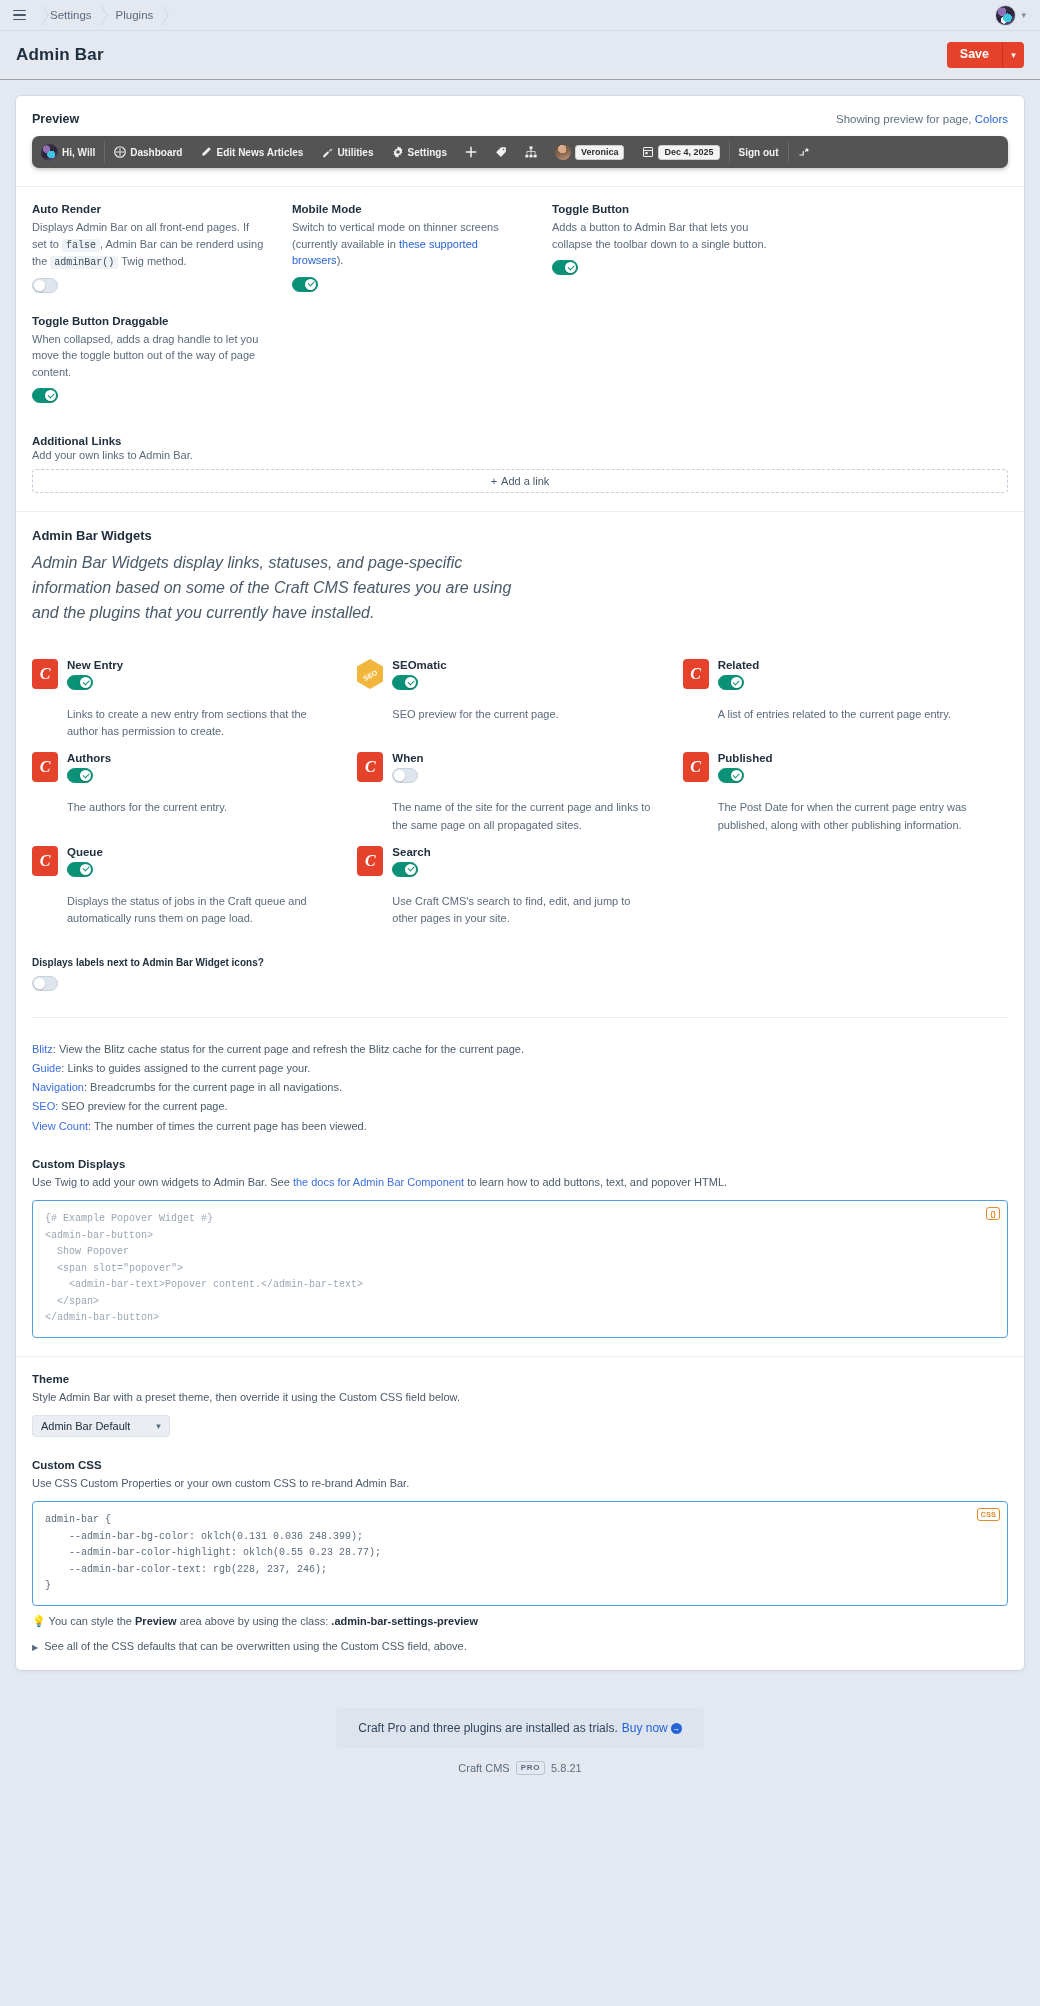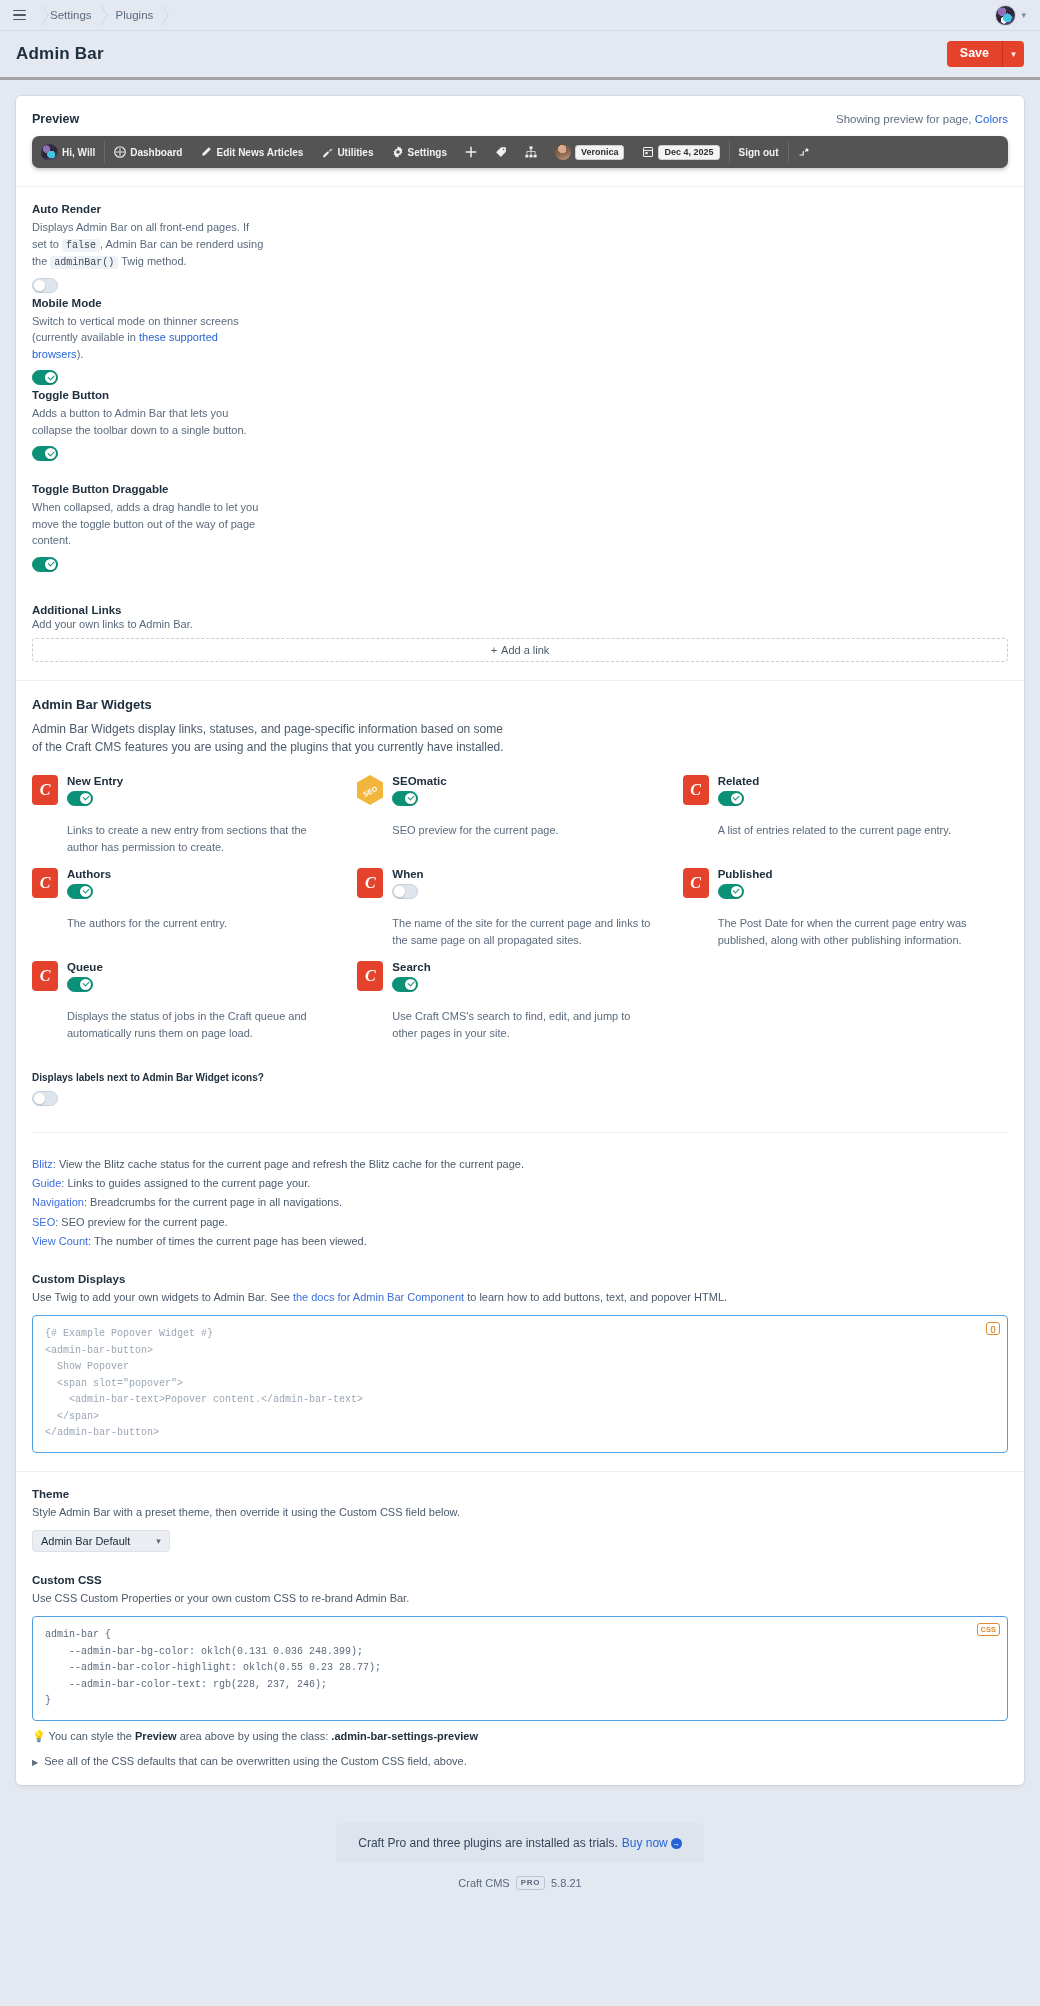--- a/index.html
+++ b/index.html
@@ -68,21 +68,21 @@
       linear-gradient(150deg, #3d3550 0%, #2b2438 55%, #6f5b8c 100%);
     border: 1px solid #c9d2de;
   }
   .chev { font-size: 9px; color: #7c8a9a; }
 
   
   .page-header {
     height: 49px;
     display: flex; align-items: center;
     padding: 0 16px;
-    border-bottom: 3px solid #a3a3a3;
+    border-bottom: 1px solid #a3a3a3;
   }
   .page-title { font-size: 17px; font-weight: bold; color: #21303f; letter-spacing: .2px; }
   .header-actions { margin-left: auto; display: flex; align-items: stretch; }
   .btn-save {
     background: #e5422b; color: #fff;
     font-size: 12.5px; font-weight: bold;
     border: none; border-radius: 4px 0 0 4px;
     padding: 6px 13px 7px;
     cursor: pointer; line-height: 1.1;
   }
@@ -150,21 +150,21 @@
   .ab-pill {
     background: #f4f4f4; color: #2f2f2f;
     border-radius: 3px; padding: 1.5px 5px;
     font-size: 9px; font-weight: bold;
     border: 1px solid #cfcfcf;
   }
   .ab-ico { display: inline-flex; width: 12px; height: 12px; align-items: center; justify-content: center; }
   .ab-ico svg { width: 12px; height: 12px; fill: #f2f2f2; }
 
   
-  .grid3 { display: flex; gap: 0; flex-direction: column; }
+  .grid3 { display: flex; gap: 0; }
   .col { width: 260px; padding-right: 28px; }
   .col.c2 { margin-left: 0; }
   .field-label { font-size: 11.5px; font-weight: bold; color: #21303f; margin-bottom: 4px; }
   .field-desc { font-size: 11px; line-height: 1.5; color: #5b6a7d; }
   .field-desc a { color: #2563d6; text-decoration: none; }
   code.inline {
     background: #eef1f6; border-radius: 3px;
     font-family: "Liberation Mono", monospace;
     font-size: 10px; padding: 1px 4px; color: #3f4d5a;
   }
@@ -206,27 +206,27 @@
     border-radius: 4px;
     height: 24px;
     display: flex; align-items: center; justify-content: center;
     font-size: 11px; color: #4b5a6b;
     cursor: pointer;
     gap: 4px;
   }
 
   
   .sec-title { font-size: 13px; font-weight: bold; color: #21303f; }
-  .sec-desc { font-size: 12px; color: #4b5a6b; line-height: 1.55; margin-top: 8px; }
+  .sec-desc { font-size: 16px; color: #4b5a6b; line-height: 1.55; margin-top: 8px; font-style: italic; }
   .wgrid {
     display: grid;
     grid-template-columns: repeat(3, 1fr);
     column-gap: 0;
     row-gap: 12px;
-    margin-top: 18px;
+    margin-top: 34px;
   }
   .wcell { display: flex; gap: 9px; padding-right: 28px; }
   .wicon {
     width: 26px; height: 30px; border-radius: 4px;
     flex: none;
     display: flex; align-items: center; justify-content: center;
   }
   .wicon.craft { background: #e5422b; }
   .wicon.craft:after {
     content: "C";

